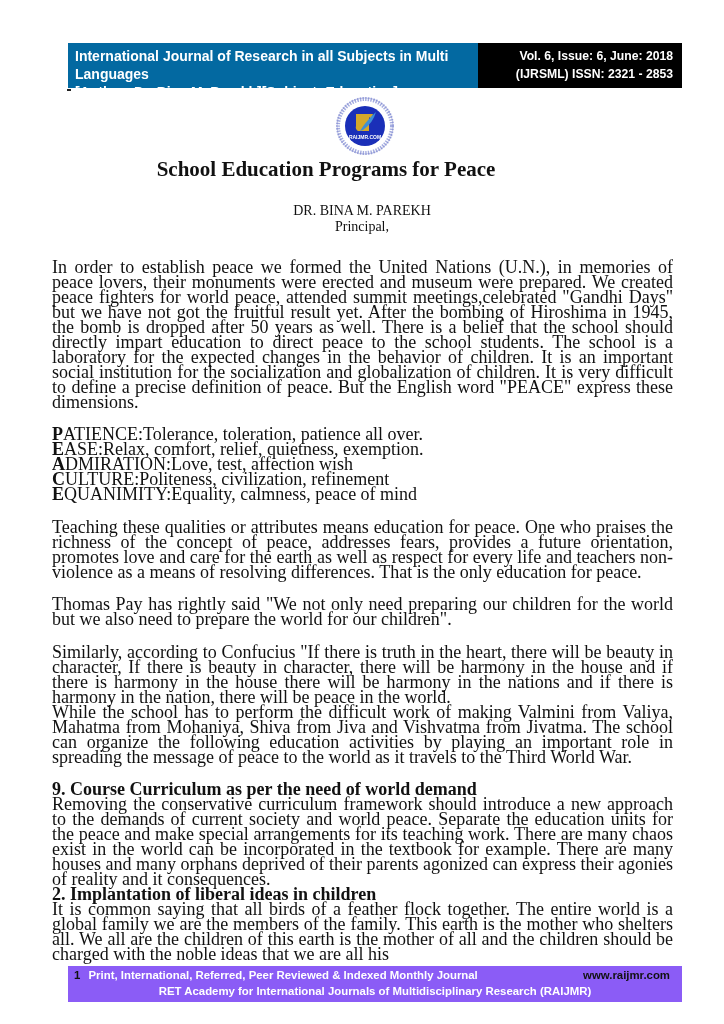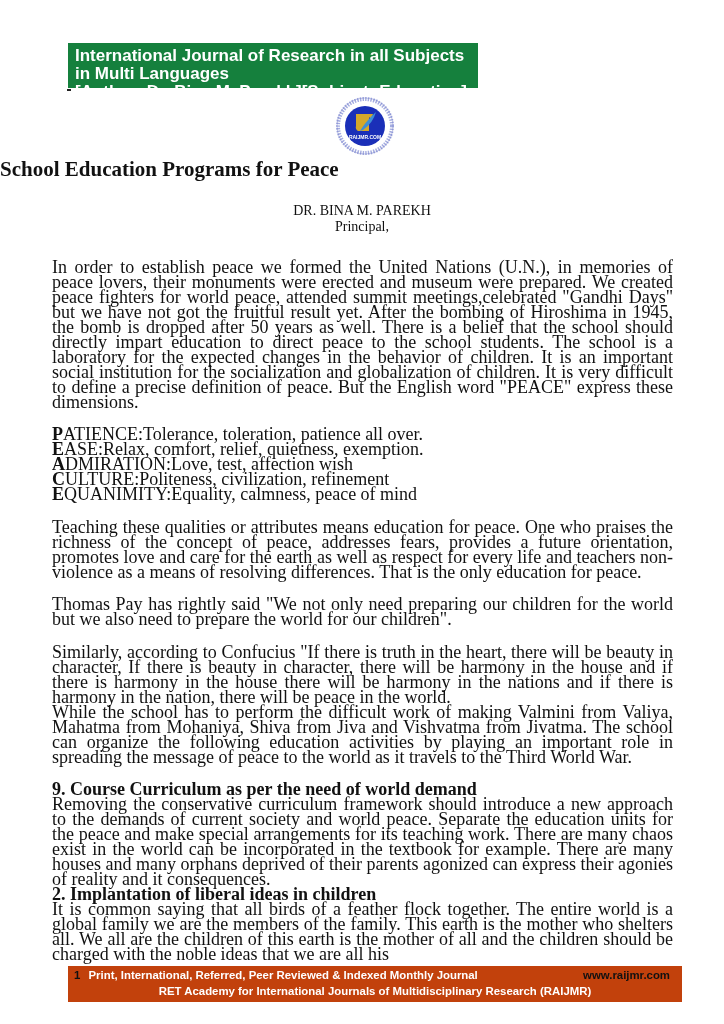--- a/index.html
+++ b/index.html
@@ -1,41 +1,45 @@
 <!DOCTYPE html>
 <html><head>
 <meta charset="utf-8">
 <style>
   html, body { margin:0; padding:0; background:#ffffff; }
   body { width:724px; height:1024px; position:relative; overflow:hidden; font-family:"Liberation Serif", serif; color:#111; }
   .hdr { position:absolute; left:68px; top:43px; width:614px; height:45px; display:flex; }
-  .hdr-left { background:#15803d; width:410px; height:100%; box-sizing:border-box; padding:4px 10px 0 7px; color:#fff; font-family:"Liberation Sans", sans-serif; font-weight:bold; font-size:17px; line-height:18px; }
+  .hdr-left { background:#0369a1; width:410px; height:100%; box-sizing:border-box; padding:4px 10px 0 7px; color:#fff; font-family:"Liberation Sans", sans-serif; font-weight:bold; font-size:14px; line-height:18px; }
   .hdr-right { background:#000; flex:1; height:100%; box-sizing:border-box; padding:4px 9px 0 0; color:#fff; font-family:"Liberation Sans", sans-serif; font-weight:bold; font-size:12.2px; line-height:18px; text-align:right; }
   .hdr-tick { position:absolute; left:67px; top:89px; width:4px; height:2px; background:#222; }
   .logo { position:absolute; left:336px; top:97px; width:58px; height:58px; }
-  .title { position:absolute; left:0; width:652px; top:157px; text-align:left; font-family:"Liberation Serif", serif; font-weight:bold; font-size:21px; }
+  .title { position:absolute; left:0; width:652px; top:157px; text-align:center; font-family:"Liberation Serif", serif; font-weight:bold; font-size:21px; }
   .author { position:absolute; left:0; width:724px; top:203px; text-align:center; font-size:14px; line-height:15.6px; }
   .body { position:absolute; left:52px; width:621px; top:260px; font-size:18px; line-height:15px; text-align:justify; }
   .body p { margin:0; }
   .gap { height:17.4px; }
   .kw b { font-weight:bold; }
   .h { font-weight:bold; }
-  .ftr { position:absolute; left:68px; top:966px; width:614px; height:36px; background:#c2410c; font-family:"Liberation Sans", sans-serif; font-weight:bold; font-size:11.4px; color:#fff; }
+  .ftr { position:absolute; left:68px; top:966px; width:614px; height:36px; background:#8b5cf6; font-family:"Liberation Sans", sans-serif; font-weight:bold; font-size:11.4px; color:#fff; }
   .ftr-row1 { position:absolute; left:6px; top:3px; right:12px; height:16px; }
   .ftr-num { color:#111; }
   .ftr-url { position:absolute; right:0; top:0; color:#111; }
   .ftr-row2 { position:absolute; left:0; right:0; top:19px; text-align:center; }
 </style>
 </head>
 <body>
 
 <div class="hdr">
   <div class="hdr-left">
     <div>International Journal of Research in all Subjects in Multi Languages</div>
     <div>[Author: Dr. Bina M. Parekh][Subject: Education]</div>
+  </div>
+  <div class="hdr-right">
+    <div>Vol. 6, Issue: 6, June: 2018</div>
+    <div>(IJRSML)  ISSN: 2321 - 2853</div>
   </div>
 </div>
 <div class="hdr-tick"></div>
 
 <svg class="logo" viewBox="0 0 58 58">
   <circle cx="29" cy="29" r="28" fill="#ffffff" stroke="#c9cbe8" stroke-width="1"></circle>
   <circle cx="29" cy="29" r="27" fill="none" stroke="#5a68c6" stroke-width="4" stroke-dasharray="1.5 1.2" opacity="0.55"></circle>
   <circle cx="29" cy="29" r="20" fill="#1a2fb8"></circle>
   <path d="M20 17 L37 17 L35 22 L33 20 L33 34 L22 34 Q19 32 20 29 Z" fill="#d4a82a"></path>
   <path d="M24 34 Q30 24 40 15 Q37 26 27 33 Z" fill="#3d8fd8"></path>

